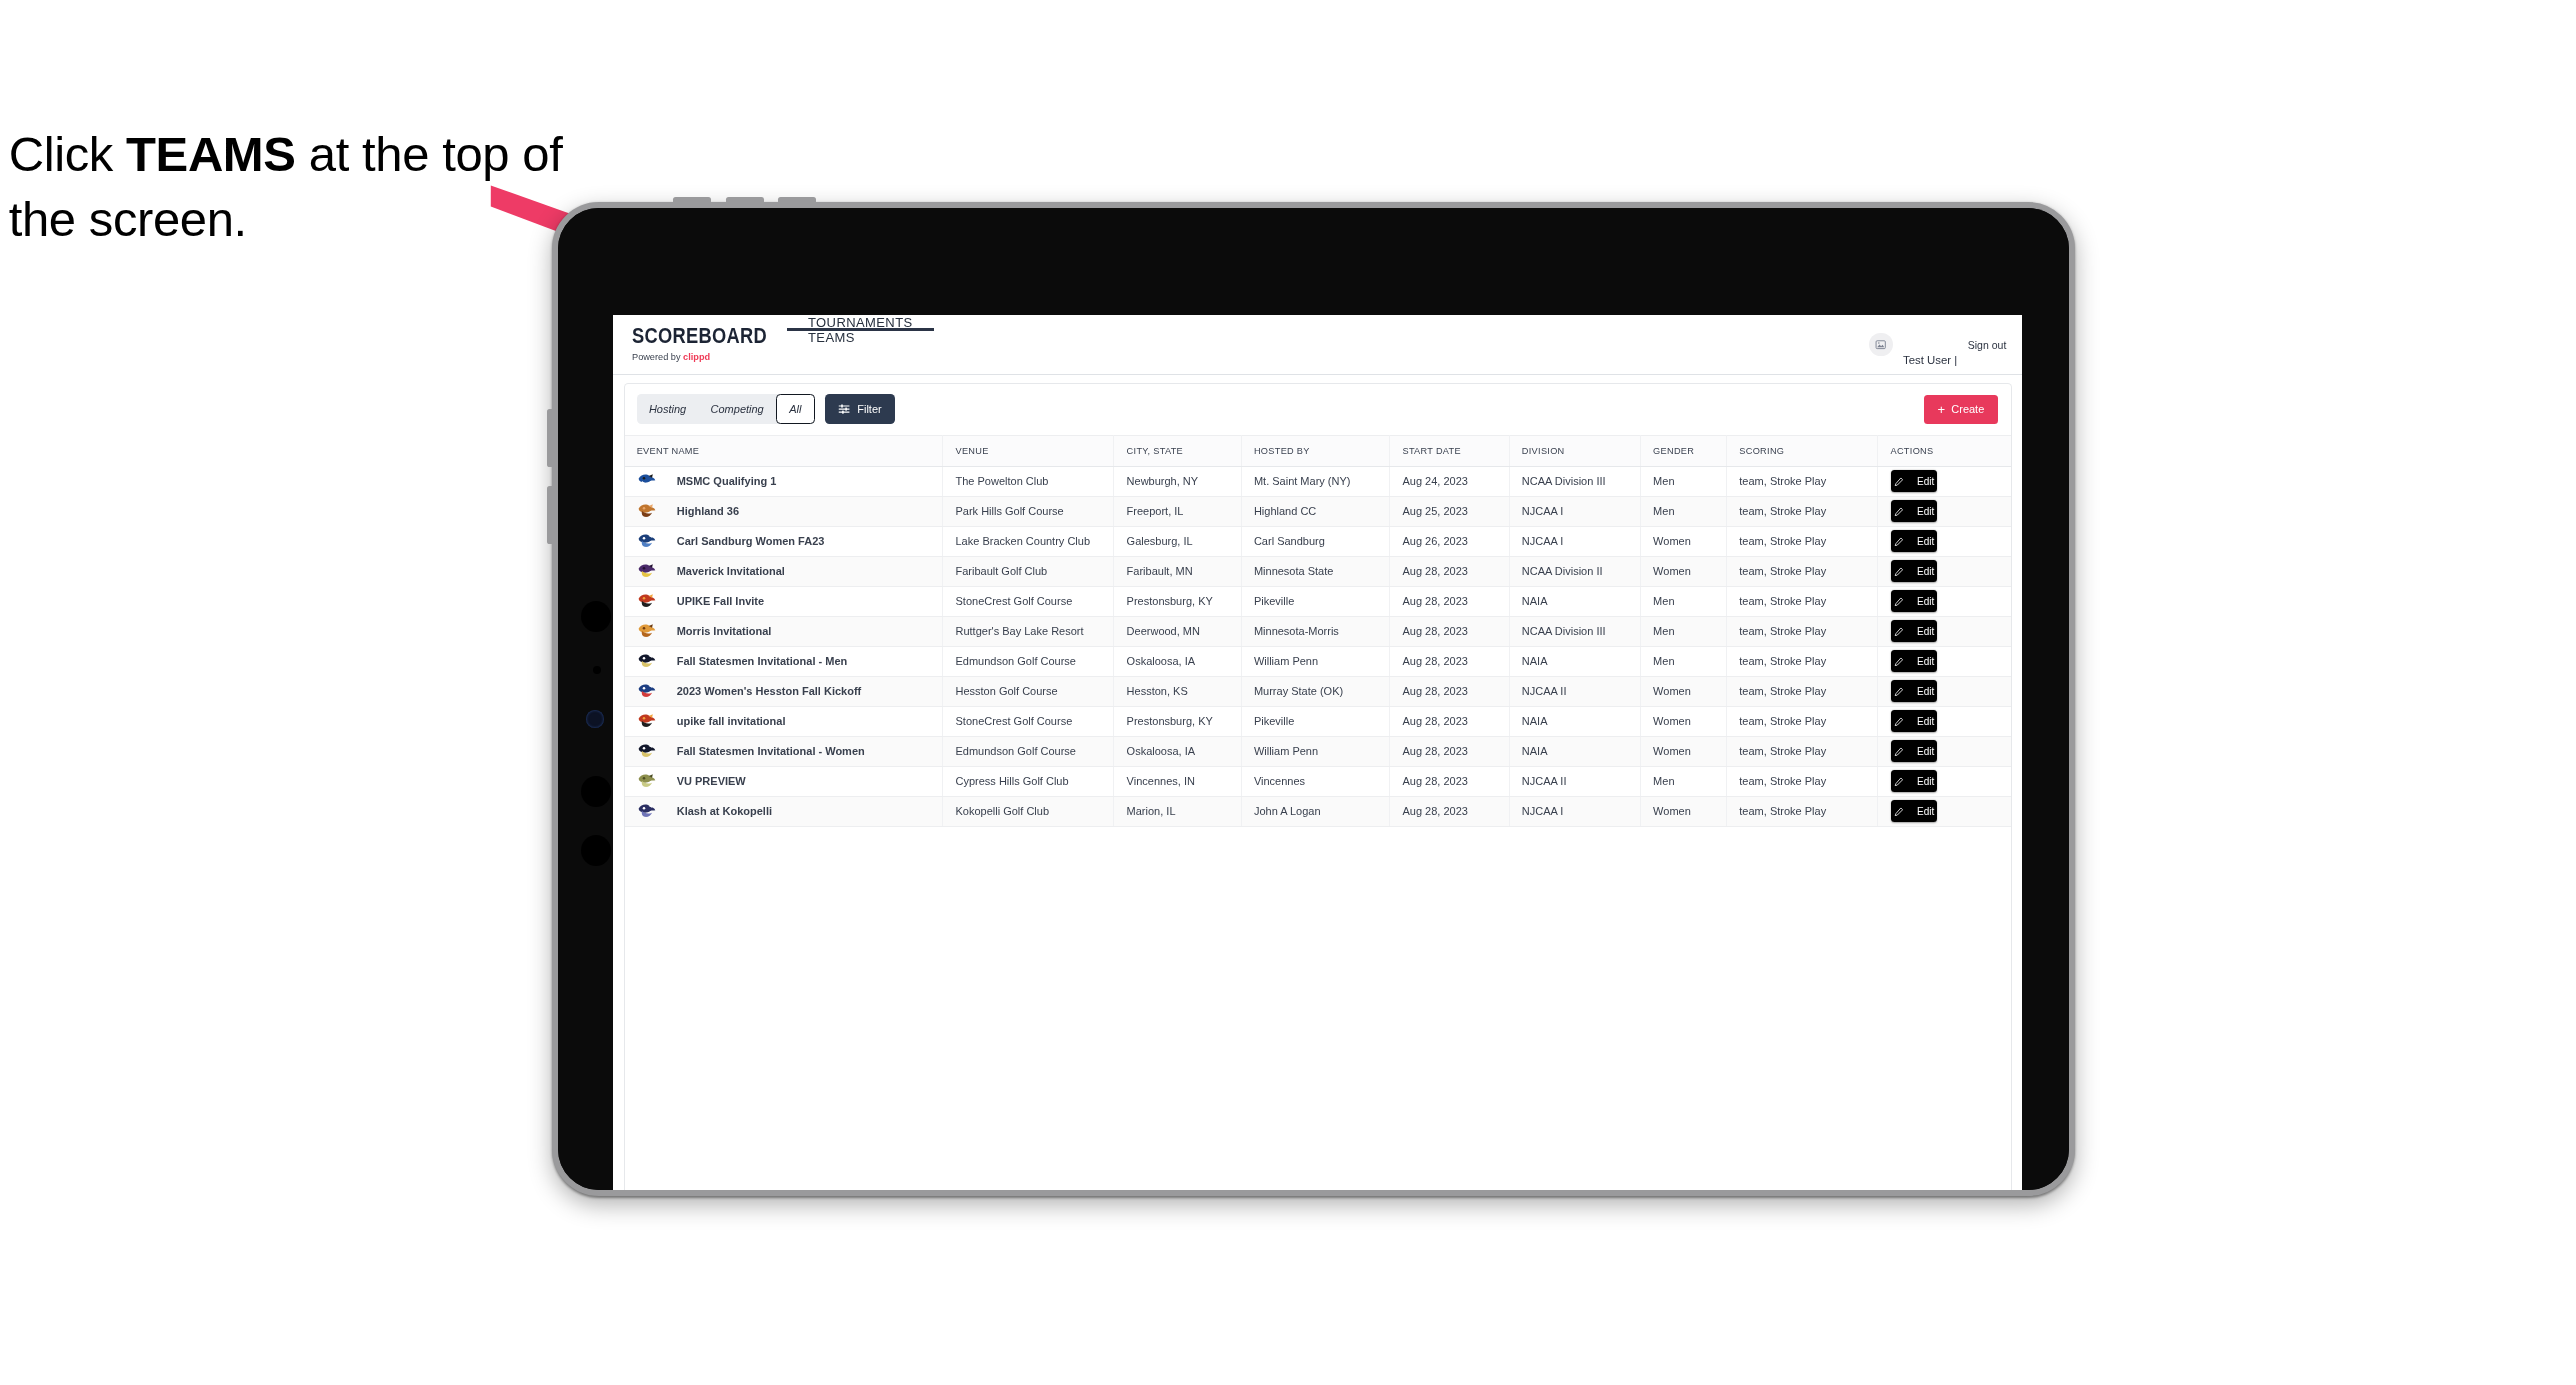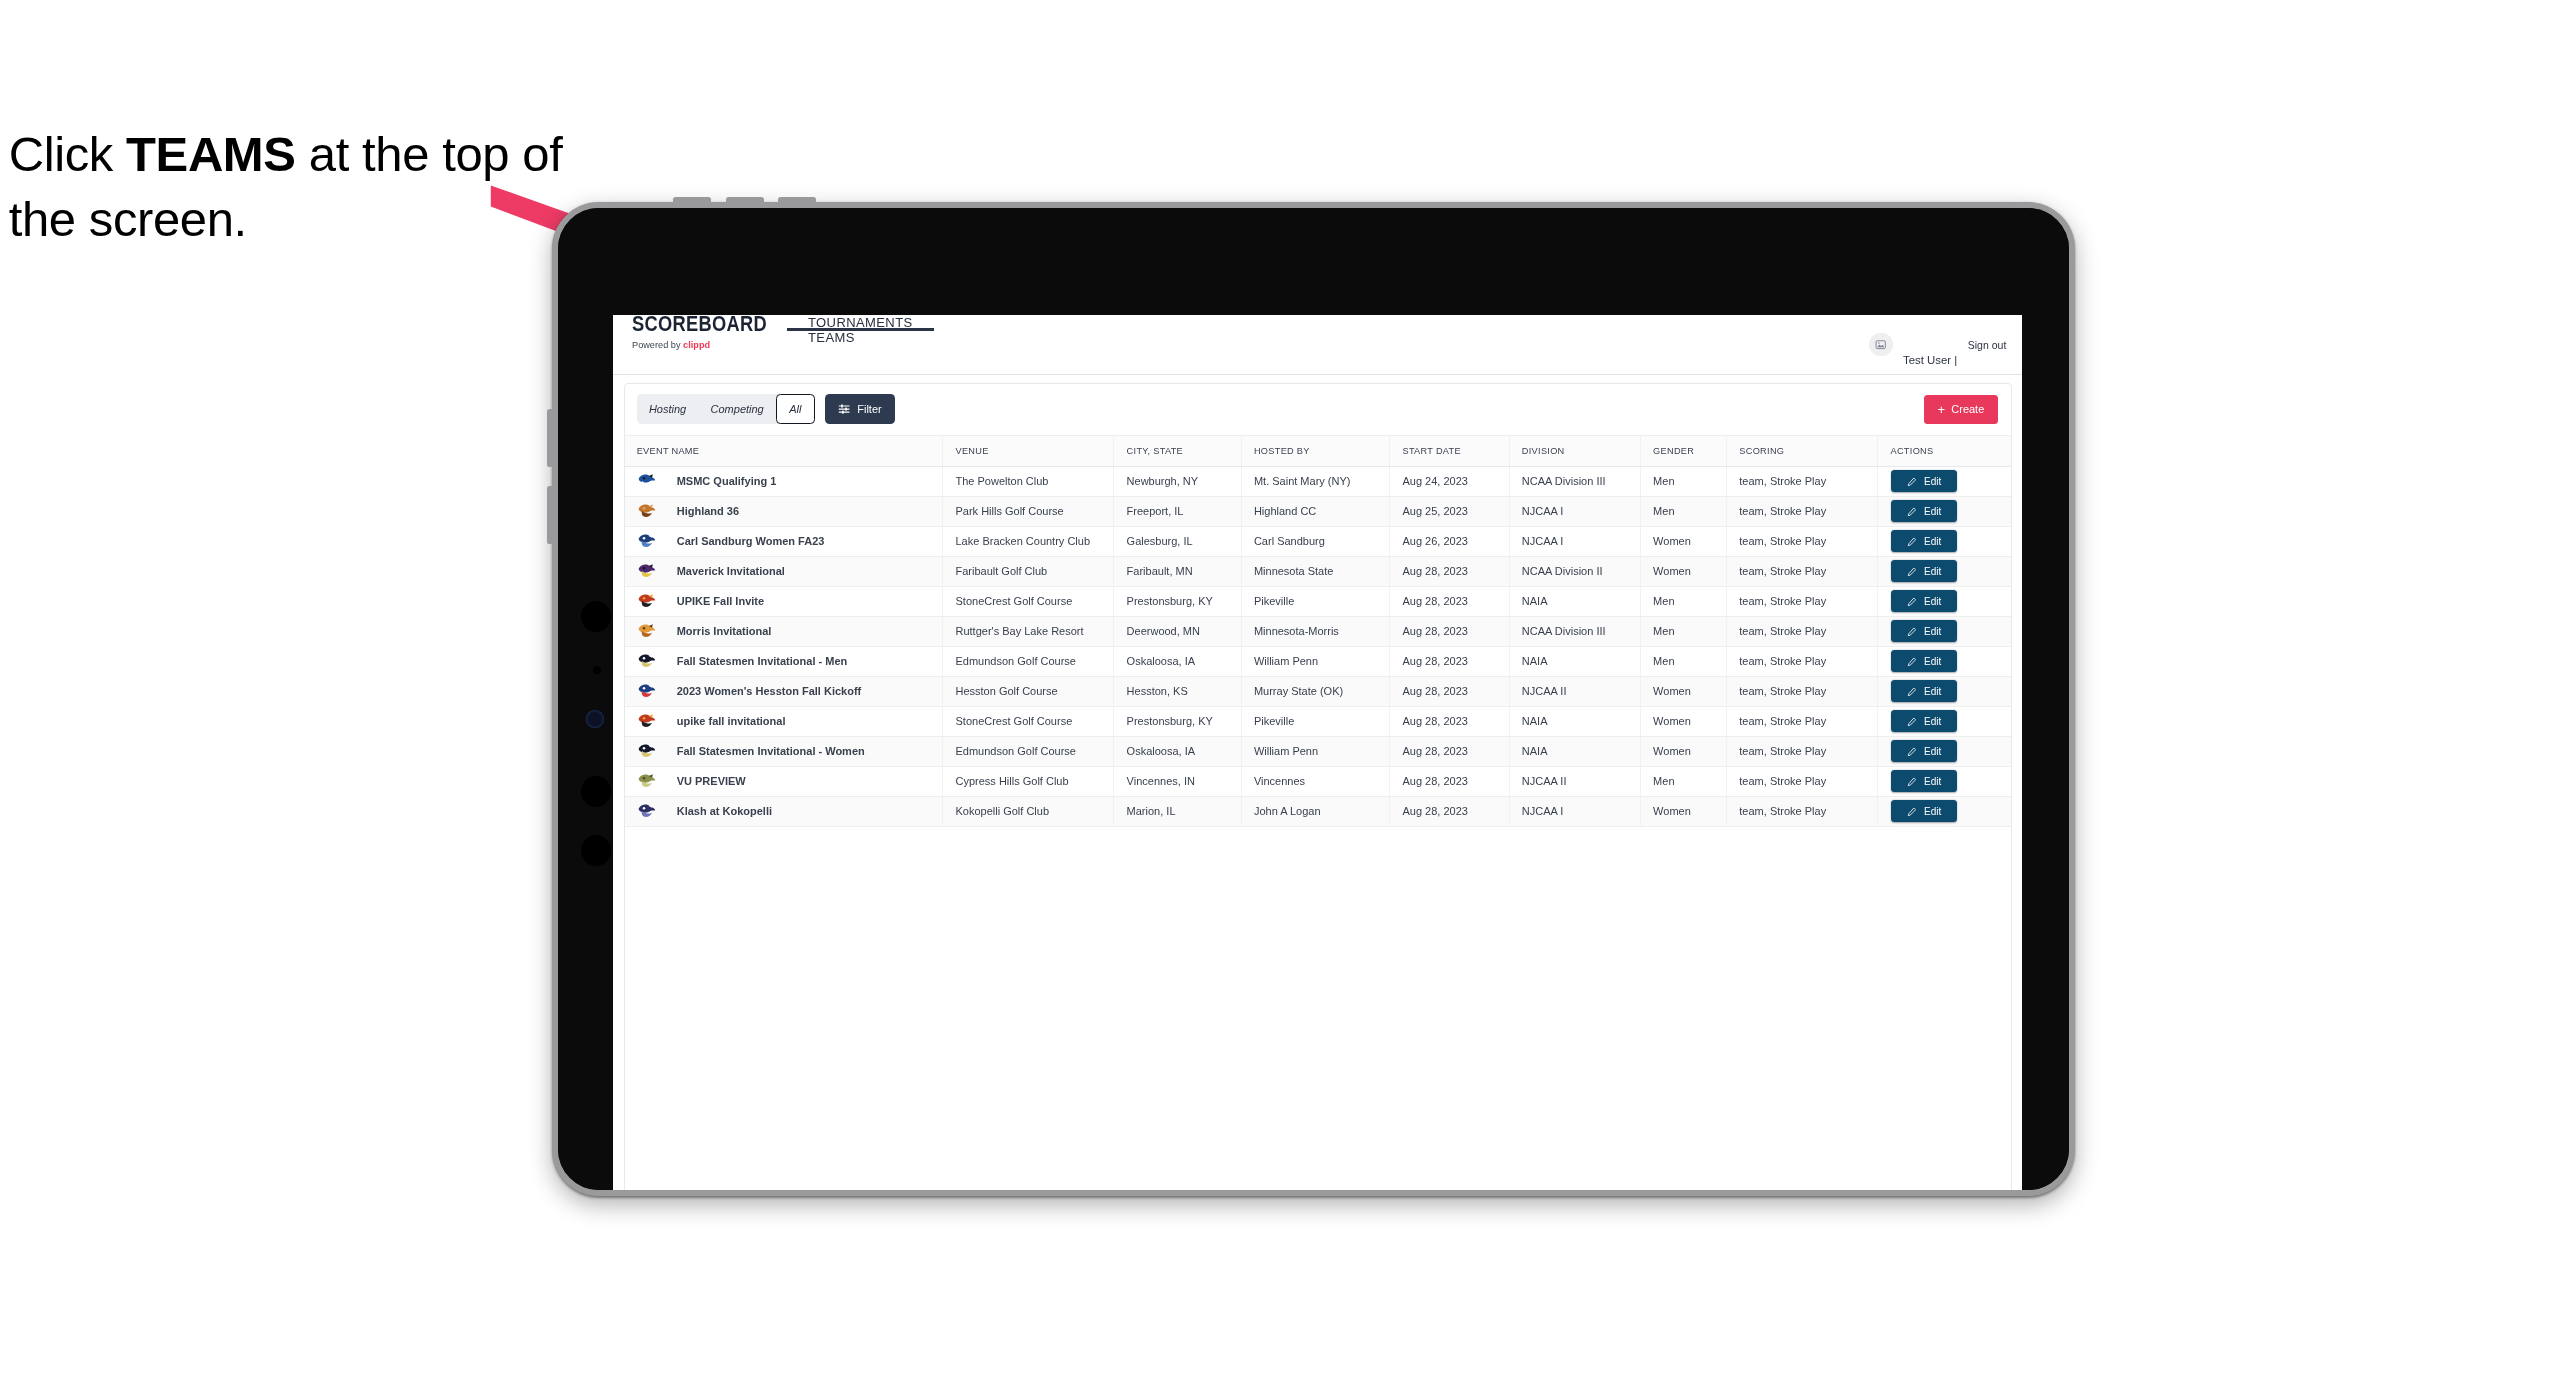--- a/index.html
+++ b/index.html
@@ -113,20 +113,21 @@
     position: relative;
     height: 59px;
     background: #ffffff;
     border-bottom: 0.9px solid #dfe2e6;
     display: flex;
     align-items: stretch;
   }
   .logo-block {
     display: flex;
     flex-direction: column;
+    justify-content: center;
     padding: 0 19px 0 19px;
     min-width: 136px;
   }
   .logo-word {
     font-size: 18.3px;
     font-weight: bold;
     letter-spacing: 0.3px;
     color: #1c2434;
     line-height: 1;
     font-family: "Liberation Sans", sans-serif;
@@ -316,26 +317,26 @@
   .name-cell { display: flex; align-items: center; gap: 20px; font-weight: bold; }
   .team-logo {
     width: 20px; height: 20px;
     flex: 0 0 20px;
     border-radius: 1.7px;
     display: block;
   }
   .edit-btn {
     display: inline-flex;
     align-items: center;
-    gap: 8px;
-    background: #0c4a6e;
+    gap: 14px;
+    background: #000000;
     color: #ffffff;
     font-size: 10px;
     height: 22px;
-    padding: 0 16px;
+    padding: 0 3px;
     border-radius: 3.5px;
     cursor: pointer;
     box-shadow: 0 0.9px 1.7px rgba(0,0,0,0.35);
   }
   .actions-cell { text-align: left; }
 
   
   col.c-name   { width: 240px; }
   col.c-venue  { width: 129px; }
   col.c-city   { width: 96px; }

